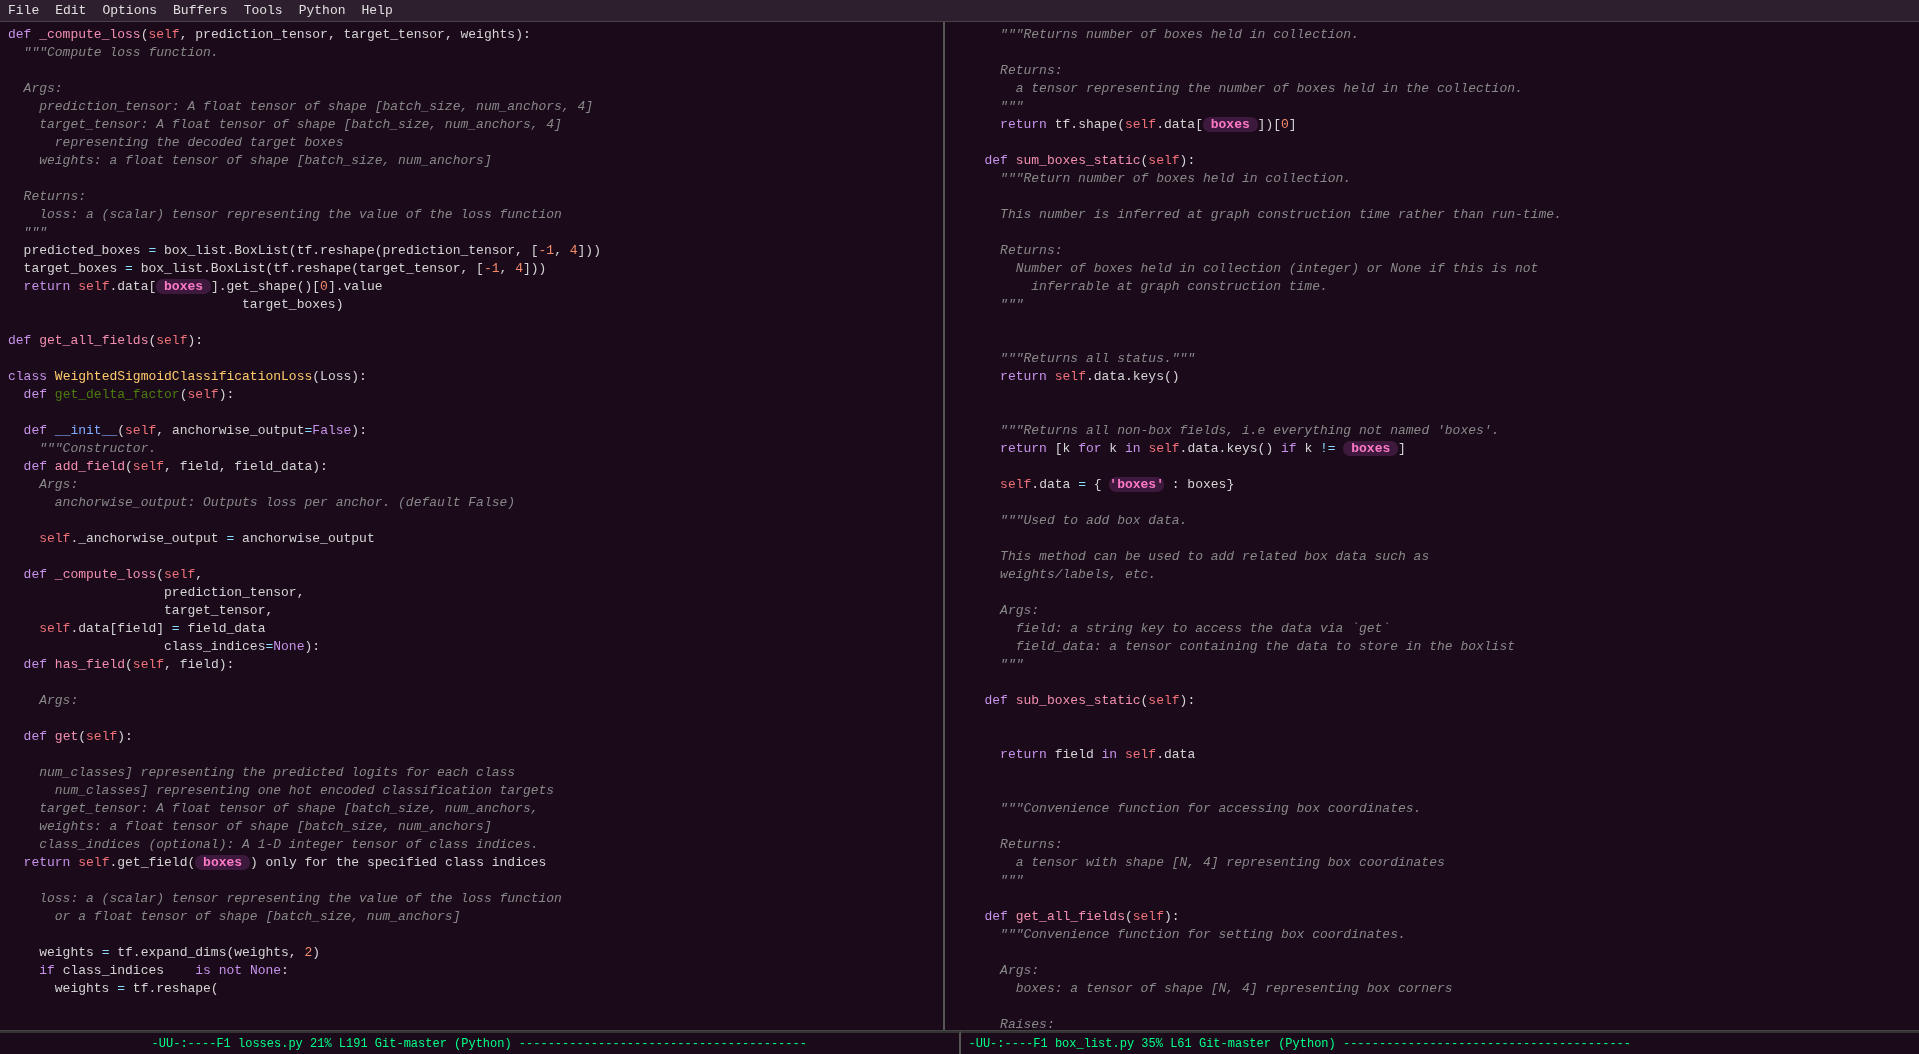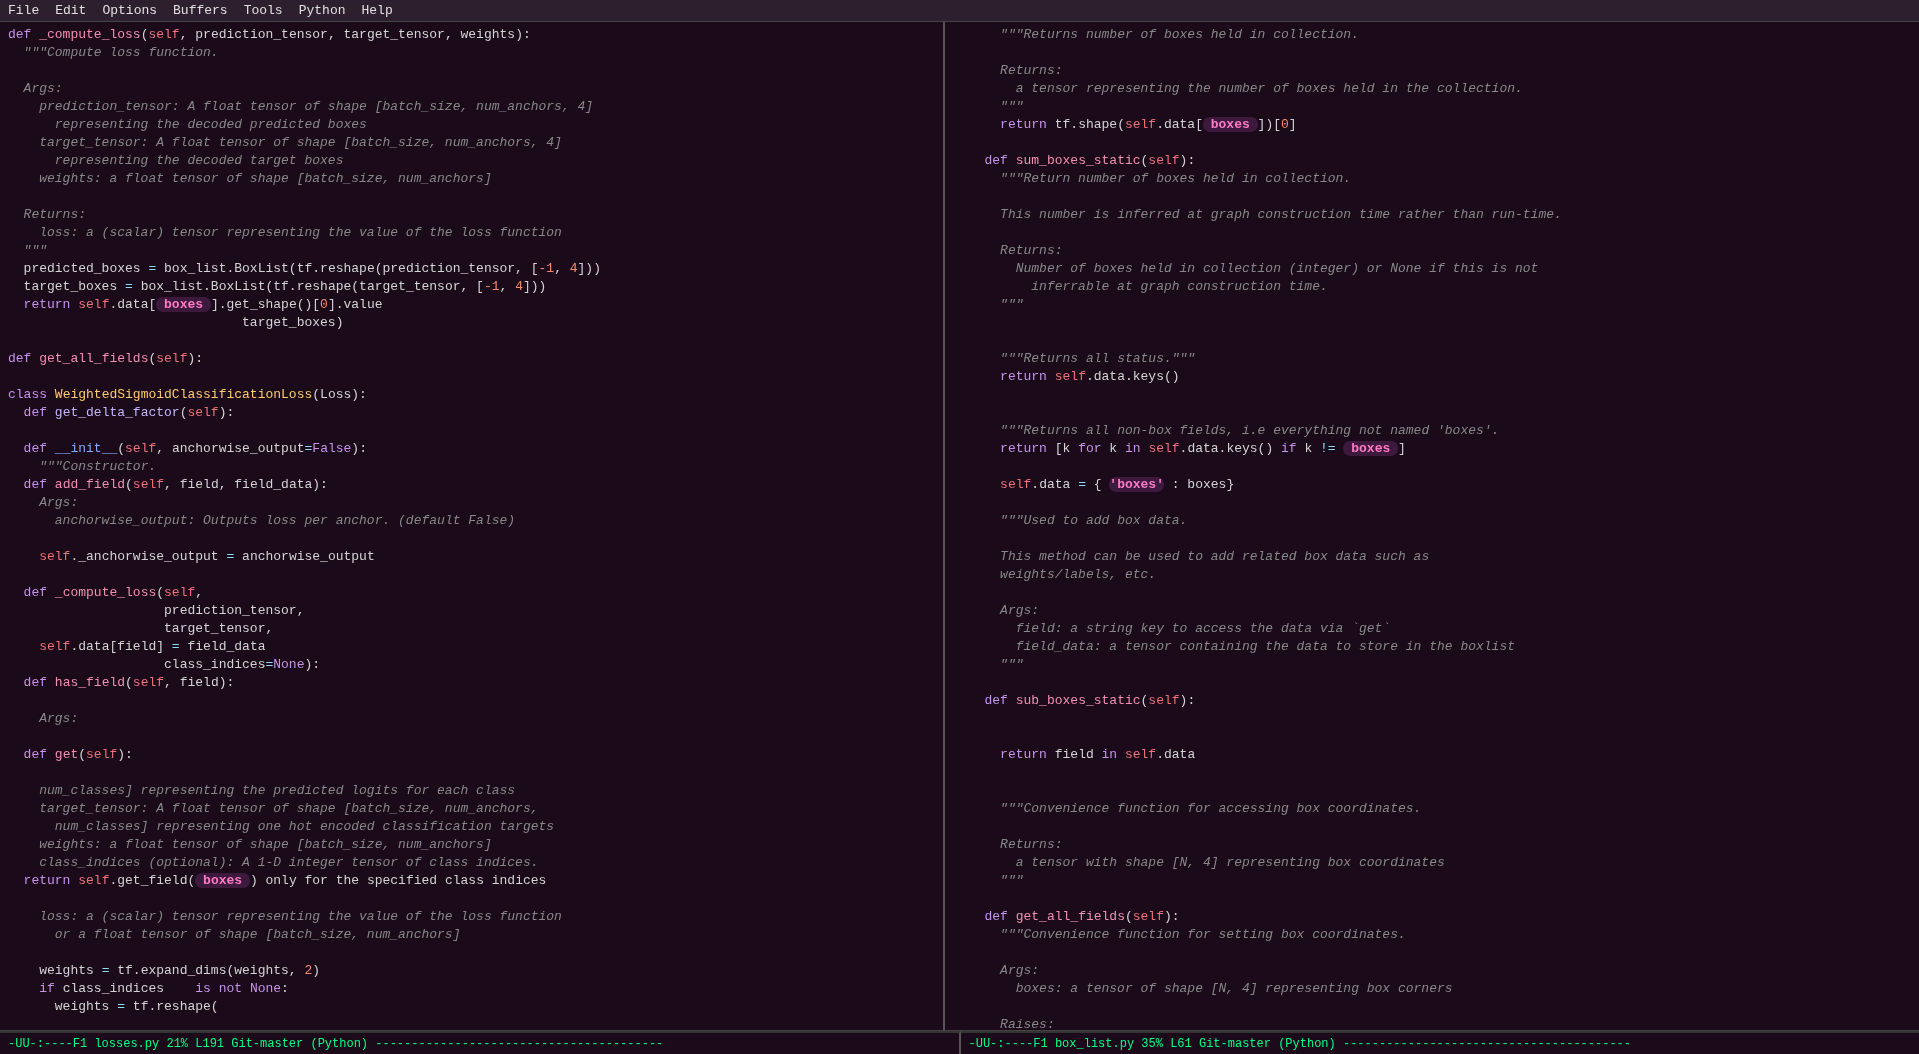--- a/index.html
+++ b/index.html
@@ -90,20 +90,21 @@
       align-items: center;
       padding: 0 8px;
       font-size: 12px;
       color: #00ff88;
       background: #1a0a1a;
       border-top: 2px solid #333;
     }
 
     .status-pane:first-child {
       border-right: 2px solid #555;
+      justify-content: center;
     }
 
     .status-text {
       color: #00ff88;
       white-space: nowrap;
     }
   </style>
 </head>
 <body>
 
@@ -119,37 +120,36 @@
 
 <div id="editors-container">
 
   <div class="editor-pane">
     <div class="code-content" id="left-code">
     <div class="code-line"><span class="line-content"><span class="kw">def</span> <span class="fn" style="color:#f48fb1">_compute_loss</span>(<span class="self-kw">self</span>, prediction_tensor, target_tensor, weights):</span></div>
         <div class="code-line"><span class="line-content">  <span class="docstring">"""Compute loss function.</span></span></div>
         <div class="code-line"><span class="line-content"></span></div>
         <div class="code-line"><span class="line-content">  <span class="docstring">Args:</span></span></div>
         <div class="code-line"><span class="line-content"><span class="docstring">    prediction_tensor: A float tensor of shape [batch_size, num_anchors, 4]</span></span></div>
-        <div class="code-line"><span class="line-content"><span class="docstring">      representing the decoded predicted boxes</span></span></div>
         <div class="code-line"><span class="line-content"><span class="docstring">    target_tensor: A float tensor of shape [batch_size, num_anchors, 4]</span></span></div>
         <div class="code-line"><span class="line-content"><span class="docstring">      representing the decoded target boxes</span></span></div>
         <div class="code-line"><span class="line-content"><span class="docstring">    weights: a float tensor of shape [batch_size, num_anchors]</span></span></div>
         <div class="code-line"><span class="line-content"></span></div>
         <div class="code-line"><span class="line-content"><span class="docstring">  Returns:</span></span></div>
         <div class="code-line"><span class="line-content"><span class="docstring">    loss: a (scalar) tensor representing the value of the loss function</span></span></div>
         <div class="code-line"><span class="line-content"><span class="docstring">  """</span></span></div>
         <div class="code-line"><span class="line-content">  predicted_boxes <span class="op">=</span> box_list.BoxList(tf.reshape(prediction_tensor, [<span class="number">-1</span>, <span class="number">4</span>]))</span></div>
         <div class="code-line"><span class="line-content">  target_boxes <span class="op">=</span> box_list.BoxList(tf.reshape(target_tensor, [<span class="number">-1</span>, <span class="number">4</span>]))</span></div>
         <div class="code-line"><span class="line-content">  <span class="kw">return</span> <span class="self-kw">self</span>.data[<span class="hl"> boxes </span>].get_shape()[<span class="number">0</span>].value</span></div>
         <div class="code-line"><span class="line-content">                              target_boxes)</span></div>
         <div class="code-line"><span class="line-content"></span></div>
         <div class="code-line"><span class="line-content"><span class="kw">def</span> <span class="fn" style="color:#f48fb1">get_all_fields</span>(<span class="self-kw">self</span>):</span></div>
         <div class="code-line"><span class="line-content"></span></div>
         <div class="code-line"><span class="line-content"><span class="kw">class</span> <span class="classname">WeightedSigmoidClassificationLoss</span>(Loss):</span></div>
-        <div class="code-line"><span class="line-content">  <span class="kw">def</span> <span class="fn" style="color:#c4b5fd">get_delta_factor</span>(<span class="self-kw">self</span>):</span></div>
+        <div class="code-line"><span class="line-content">  <span class="kw">def</span> <span class="fn" style="color:#4d7c0f">get_delta_factor</span>(<span class="self-kw">self</span>):</span></div>
         <div class="code-line"><span class="line-content"></span></div>
         <div class="code-line"><span class="line-content">  <span class="kw">def</span> <span class="fn">__init__</span>(<span class="self-kw">self</span>, anchorwise_output<span class="op">=</span><span class="kw">False</span>):</span></div>
         <div class="code-line"><span class="line-content">    <span class="docstring">"""Constructor.</span></span></div>
         <div class="code-line"><span class="line-content">  <span class="kw">def</span> <span class="fn" style="color:#f48fb1">add_field</span>(<span class="self-kw">self</span>, field, field_data):</span></div>
         <div class="code-line"><span class="line-content">    <span class="docstring">Args:</span></span></div>
         <div class="code-line"><span class="line-content">      <span class="docstring">anchorwise_output: Outputs loss per anchor. (default False)</span></span></div>
         <div class="code-line"><span class="line-content"></span></div>
         <div class="code-line"><span class="line-content">    <span class="self-kw">self</span>._anchorwise_output <span class="op">=</span> anchorwise_output</span></div>
         <div class="code-line"><span class="line-content"></span></div>
         <div class="code-line"><span class="line-content">  <span class="kw">def</span> <span class="fn" style="color:#f48fb1">_compute_loss</span>(<span class="self-kw">self</span>,</span></div>
@@ -157,22 +157,22 @@
         <div class="code-line"><span class="line-content">                    target_tensor,</span></div>
         <div class="code-line"><span class="line-content">    <span class="self-kw">self</span>.data[field] <span class="op">=</span> field_data</span></div>
         <div class="code-line"><span class="line-content">                    class_indices<span class="op">=</span><span class="kw">None</span>):</span></div>
         <div class="code-line"><span class="line-content">  <span class="kw">def</span> <span class="fn" style="color:#f48fb1">has_field</span>(<span class="self-kw">self</span>, field):</span></div>
         <div class="code-line"><span class="line-content"></span></div>
         <div class="code-line"><span class="line-content">    <span class="docstring">Args:</span></span></div>
         <div class="code-line"><span class="line-content"></span></div>
         <div class="code-line"><span class="line-content">  <span class="kw">def</span> <span class="fn" style="color:#f48fb1">get</span>(<span class="self-kw">self</span>):</span></div>
         <div class="code-line"><span class="line-content"></span></div>
         <div class="code-line"><span class="line-content"><span class="docstring">    num_classes] representing the predicted logits for each class</span></span></div>
+        <div class="code-line"><span class="line-content"><span class="docstring">      num_classes] representing one hot encoded classification targets</span></span></div>
         <div class="code-line"><span class="line-content"><span class="docstring">    target_tensor: A float tensor of shape [batch_size, num_anchors,</span></span></div>
-        <div class="code-line"><span class="line-content"><span class="docstring">      num_classes] representing one hot encoded classification targets</span></span></div>
         <div class="code-line"><span class="line-content"><span class="docstring">    weights: a float tensor of shape [batch_size, num_anchors]</span></span></div>
         <div class="code-line"><span class="line-content"><span class="docstring">    class_indices (optional): A 1-D integer tensor of class indices.</span></span></div>
         <div class="code-line"><span class="line-content">  <span class="kw">return</span> <span class="self-kw">self</span>.get_field(<span class="hl"> boxes </span>) only for the specified class indices</span></div>
         <div class="code-line"><span class="line-content"></span></div>
         <div class="code-line"><span class="line-content"><span class="docstring">    loss: a (scalar) tensor representing the value of the loss function</span></span></div>
         <div class="code-line"><span class="line-content"><span class="docstring">      or a float tensor of shape [batch_size, num_anchors]</span></span></div>
         <div class="code-line"><span class="line-content"></span></div>
         <div class="code-line"><span class="line-content">    weights <span class="op">=</span> tf.expand_dims(weights, <span class="number">2</span>)</span></div>
         <div class="code-line"><span class="line-content">    <span class="kw">if</span> class_indices    <span class="kw">is not</span> <span class="kw">None</span>:</span></div>
         <div class="code-line"><span class="line-content">      weights <span class="op">=</span> tf.reshape(</span></div>

